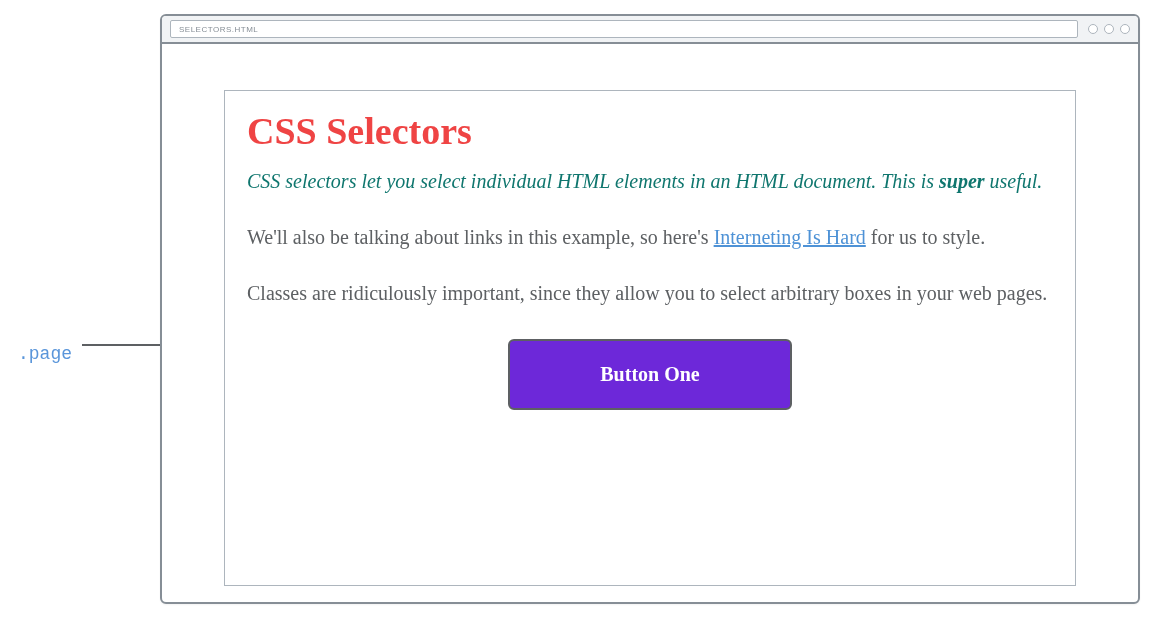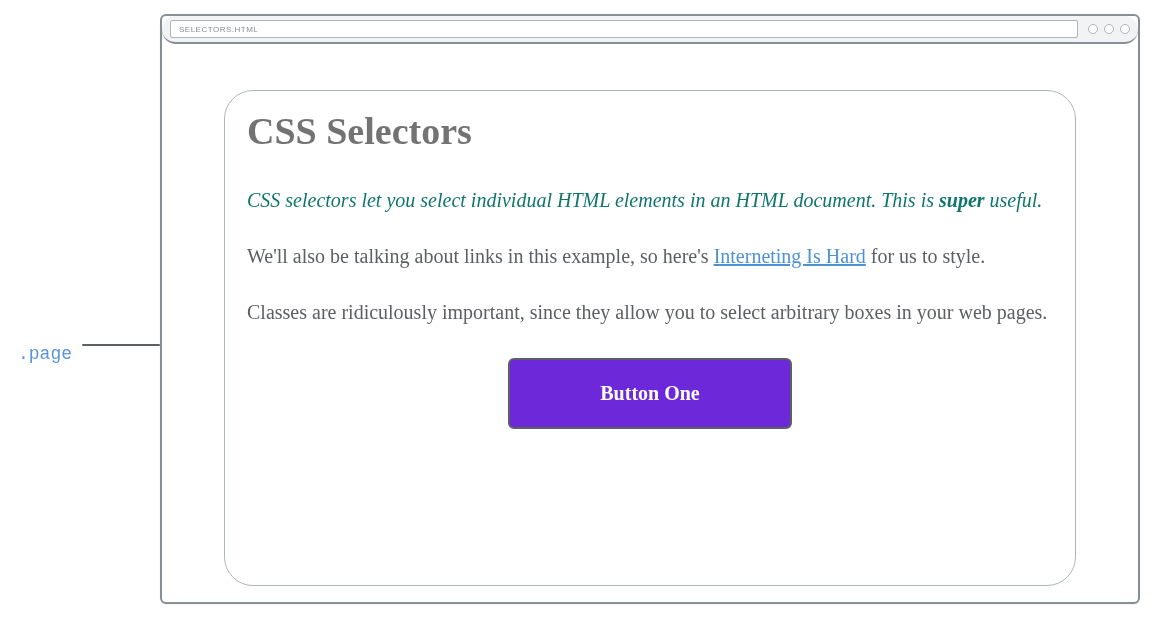--- a/index.html
+++ b/index.html
@@ -1,19 +1,18 @@
 <!DOCTYPE html>
 <html><head>
   <meta charset="utf-8">
   <style>
     * {
       margin: 0;
       padding: 0;
       box-sizing: border-box;
-      border-radius: 29px;
     }
     body {
       width: 1160px;
       height: 618px;
       font-family: Georgia, 'Times New Roman', serif;
       background: #fff;
       position: relative;
     }
     .wrapper {
       position: absolute;
@@ -73,22 +72,22 @@
     }
     .page {
       border: 1px solid #adb5bd;
       padding: 18px 22px 0 22px;
       height: 496px;
     }
     .page-title {
       font-family: Georgia, serif;
       font-size: 38px;
       font-weight: bold;
-      color: #737373;
-      margin-bottom: 33px;
+      color: #ef4444;
+      margin-bottom: 14px;
     }
     .intro-para {
       font-family: Georgia, serif;
       font-size: 20px;
       font-style: italic;
       color: #0f766e;
       line-height: 1.4;
       text-align: justify;
       margin-bottom: 28px;
     }

